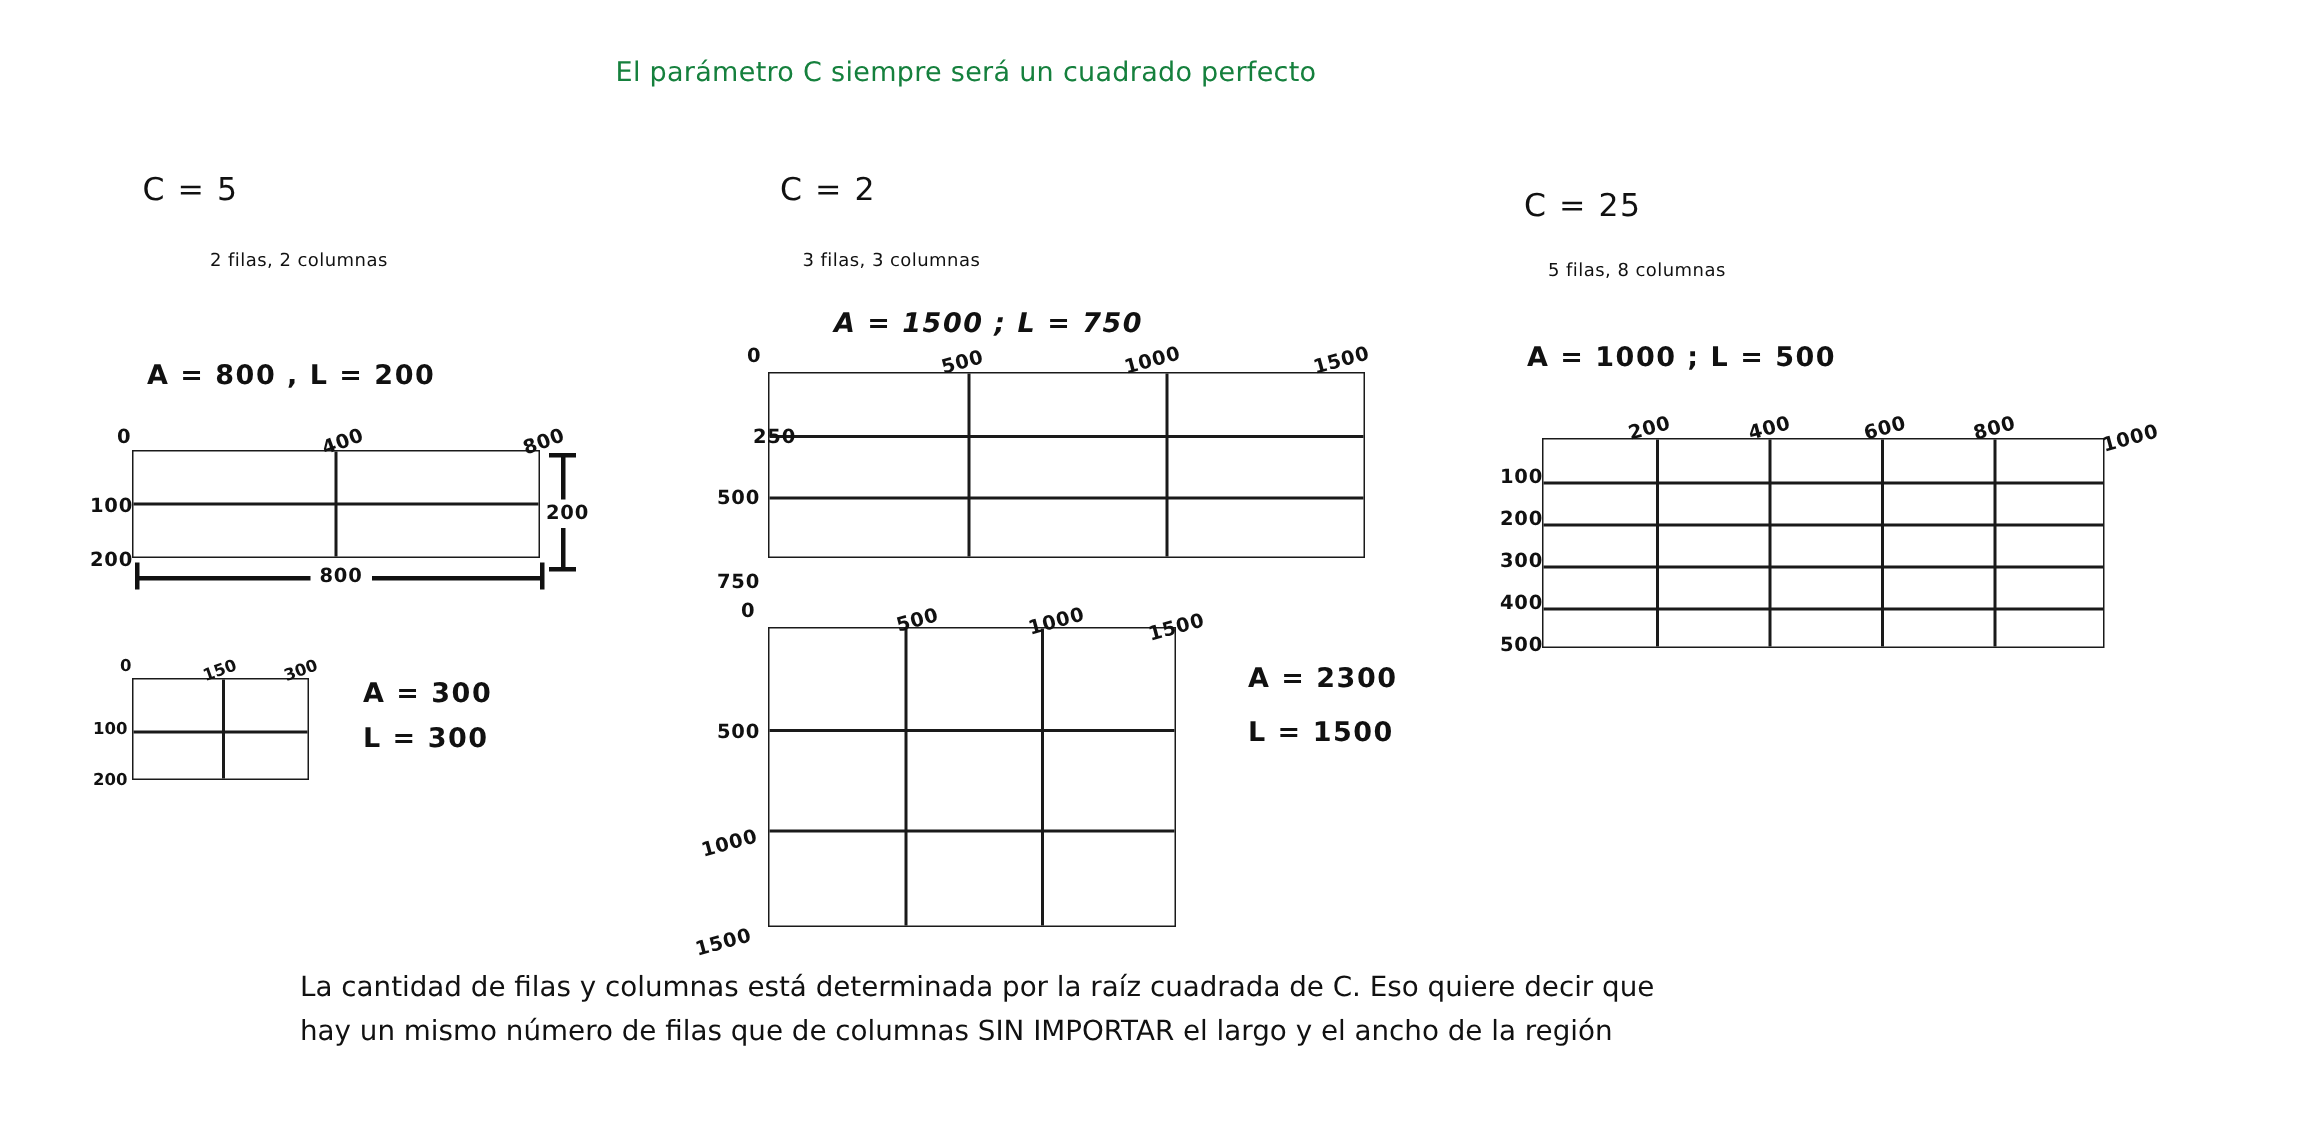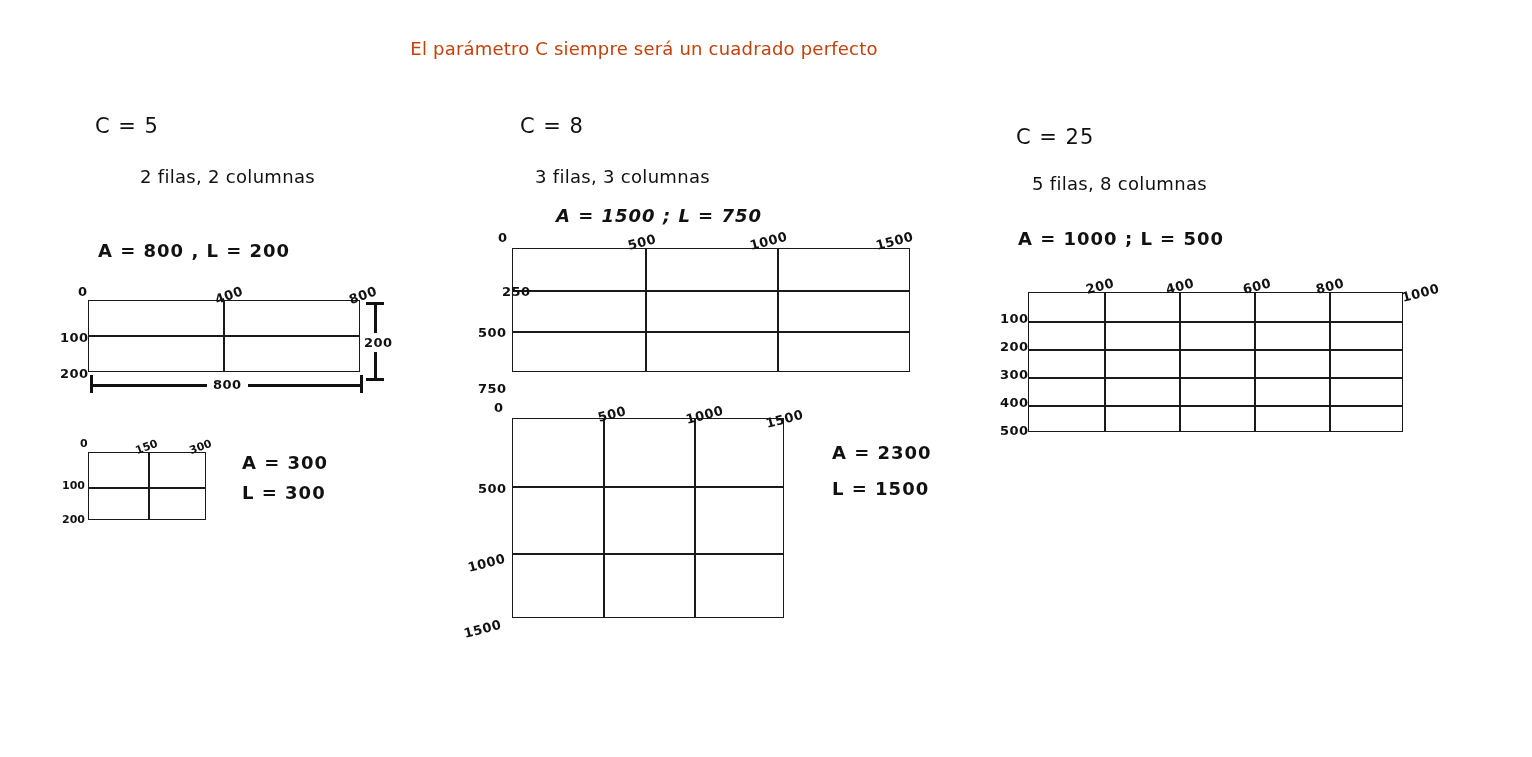--- a/index.html
+++ b/index.html
@@ -16,31 +16,31 @@
     overflow: hidden;
   }
   .abs { position: absolute; }
 
   .title-top {
     top: 38px;
     left: 0;
     width: 1288px;
     text-align: center;
     font-size: 18px;
-    color: #c2410c;
+    color: #15803d;
     letter-spacing: 0.2px;
   }
 
   .case-title {
     font-size: 21px;
     font-weight: 500;
     letter-spacing: 1px;
   }
   .case-sub {
-    font-size: 18px;
+    font-size: 12px;
     letter-spacing: 0.3px;
     text-align: right;
   }
   .formula {
     font-size: 18px;
     font-weight: 600;
     letter-spacing: 1px;
   }
   .tick {
     font-size: 13px;
@@ -117,21 +117,21 @@
   <div class="gline-h" style="top:34px;"></div>
 </div>
 <div class="abs tick-sm" style="left:80px; top:437px;">0</div>
 <div class="abs tick-sm rot-20" style="left:138px; top:444px;">150</div>
 <div class="abs tick-sm rot-20" style="left:192px; top:444px;">300</div>
 <div class="abs tick-sm" style="left:62px; top:479px;">100</div>
 <div class="abs tick-sm" style="left:62px; top:513px;">200</div>
 <div class="abs formula" style="left:242px; top:452px;">A = 300</div>
 <div class="abs formula" style="left:242px; top:482px;">L = 300</div>
 
-<div class="abs case-title" style="left:520px; top:114px;">C = 8</div>
+<div class="abs case-title" style="left:520px; top:114px;">C = 2</div>
 <div class="abs case-sub" style="left:535px; top:166px;">3 filas, 3 columnas</div>
 <div class="abs formula" style="left:556px; top:205px;font-style:italic;">A = 1500 ;  L = 750</div>
 
 <div class="grid" style="left:512px; top:248px; width:398px; height:124px;">
   <div class="gline-v" style="left:132px;"></div>
   <div class="gline-v" style="left:264px;"></div>
   <div class="gline-h" style="top:41px;"></div>
   <div class="gline-h" style="top:82px;"></div>
 </div>
 <div class="abs tick" style="left:498px; top:230px;">0</div>
@@ -177,13 +177,15 @@
 <div class="abs tick rot-15" style="left:1245px; top:282px;">600</div>
 <div class="abs tick rot-15" style="left:1318px; top:282px;">800</div>
 <div class="abs tick rot-15" style="left:1404px; top:290px;">1000</div>
 <div class="abs tick" style="left:1000px; top:311px;">100</div>
 <div class="abs tick" style="left:1000px; top:339px;">200</div>
 <div class="abs tick" style="left:1000px; top:367px;">300</div>
 <div class="abs tick" style="left:1000px; top:395px;">400</div>
 <div class="abs tick" style="left:1000px; top:423px;">500</div>
 
 <div class="abs footer">
+  <div>La cantidad de filas y columnas está determinada por la raíz cuadrada de C. Eso quiere decir que</div>
+  <div>hay un mismo número de filas que de columnas SIN IMPORTAR el largo y el ancho de la región</div>
 </div>
 
 </body></html>

